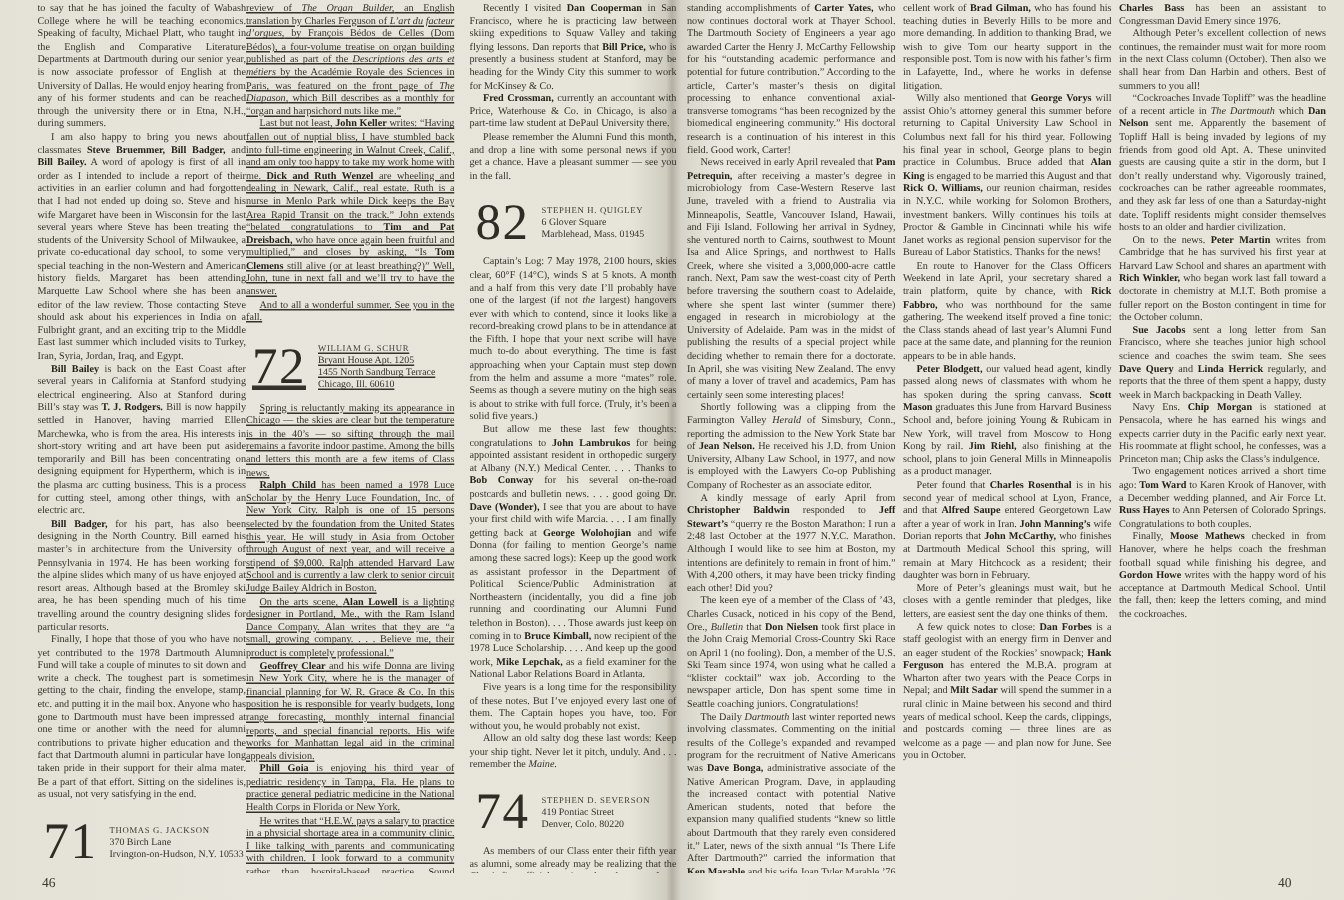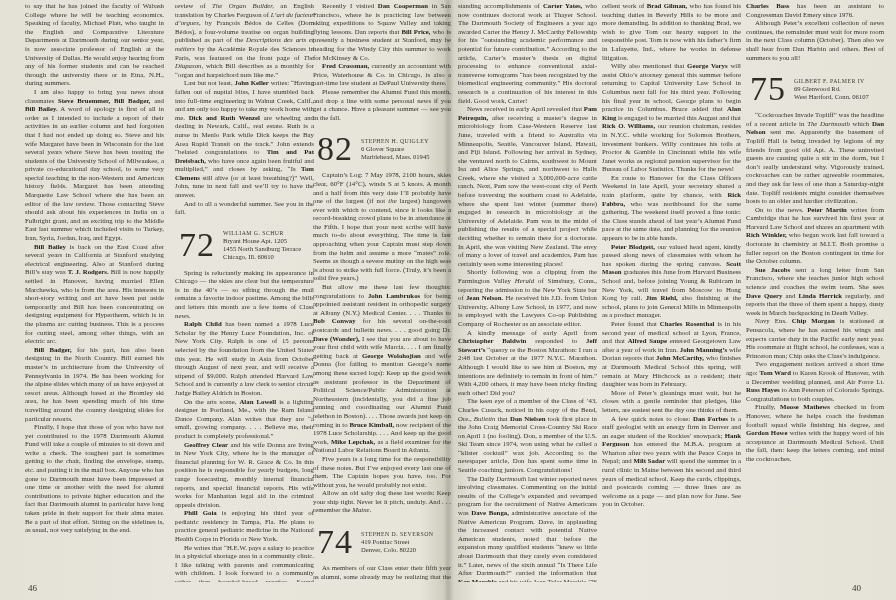--- a/index.html
+++ b/index.html
@@ -6,21 +6,21 @@
   #spread{position:relative;width:896px;height:600px;overflow:hidden;
     font-family:"Liberation Serif","DejaVu Serif",serif;color:#34322b;
     background:linear-gradient(90deg,#e4e1d7 0px,#e8e5dc 180px,#e7e4da 420px,#cfccc0 444px,#b4b0a3 448px,#d6d3c8 454px,#ebe8df 480px,#e9e6dd 700px,#e5e2d8 896px);}
   .page{position:absolute;top:0;height:600px;}
   #pageL{left:0;width:447px;}
   #pageR{left:449px;width:447px;}
   .col{position:absolute;top:2px;height:580px;overflow:hidden;
     font-size:6.8px;line-height:8.6px;text-align:justify;}
   
   #colL1{left:25px;width:139px;}
-  #colL2{left:175px;width:139px;}
+  #colL2{left:164px;width:139px;text-decoration:underline;}
   #colL3{left:313px;width:138px;}
   #colR1{left:458px;width:139px;}
   #colR2{left:602px;width:139px;}
   #colR3{left:746px;width:138px;}
   .col p{margin:0;text-indent:9px;}
   .col p.noind{text-indent:0;}
   .seg-b{font-weight:bold;color:#232119;}
   .seg-i{font-style:italic;}
   .class-h{display:flex;align-items:center;gap:8px;margin:12px 0 7px 4px;}
   .class-num{font-size:34px;line-height:30px;font-weight:400;color:#2e2c25;letter-spacing:1px;flex:0 0 auto;}
@@ -37,20 +37,28 @@
 <div id="spread">
   <div id="pageL" class="page"></div>
   <div id="pageR" class="page"></div>
 
   <div id="colL1" class="col">
       <p class="noind"><span>to say that he has joined the faculty of Wabash College where he will be teaching economics. Speaking of faculty, Michael Platt, who taught in the English and Comparative Literature Departments at Dartmouth during our senior year, is now associate professor of English at the University of Dallas. He would enjoy hearing from any of his former students and can be reached through the university there or in Etna, N.H., during summers.</span></p>
       <p><span>I am also happy to bring you news about classmates </span><span class="seg-b">Steve Bruemmer, Bill Badger,</span><span> and </span><span class="seg-b">Bill Bailey.</span><span> A word of apology is first of all in order as I intended to include a report of their activities in an earlier column and had forgotten that I had not ended up doing so. Steve and his wife Margaret have been in Wisconsin for the last several years where Steve has been treating the students of the University School of Milwaukee, a private co-educational day school, to some very special teaching in the non-Western and American history fields. Margaret has been attending Marquette Law School where she has been an editor of the law review. Those contacting Steve should ask about his experiences in India on a Fulbright grant, and an exciting trip to the Middle East last summer which included visits to Turkey, Iran, Syria, Jordan, Iraq, and Egypt.</span></p>
       <p><span class="seg-b">Bill Bailey</span><span> is back on the East Coast after several years in California at Stanford studying electrical engineering. Also at Stanford during Bill’s stay was </span><span class="seg-b">T. J. Rodgers.</span><span> Bill is now happily settled in Hanover, having married Ellen Marchewka, who is from the area. His interests in short-story writing and art have been put aside temporarily and Bill has been concentrating on designing equipment for Hypertherm, which is in the plasma arc cutting business. This is a process for cutting steel, among other things, with an electric arc.</span></p>
       <p><span class="seg-b">Bill Badger,</span><span> for his part, has also been designing in the North Country. Bill earned his master’s in architecture from the University of Pennsylvania in 1974. He has been working for the alpine slides which many of us have enjoyed at resort areas. Although based at the Bromley ski area, he has been spending much of his time travelling around the country designing slides for particular resorts.</span></p>
       <p><span>Finally, I hope that those of you who have not yet contributed to the 1978 Dartmouth Alumni Fund will take a couple of minutes to sit down and write a check. The toughest part is sometimes getting to the chair, finding the envelope, stamp, etc. and putting it in the mail box. Anyone who has gone to Dartmouth must have been impressed at one time or another with the need for alumni contributions to private higher education and the fact that Dartmouth alumni in particular have long taken pride in their support for their alma mater. Be a part of that effort. Sitting on the sidelines is, as usual, not very satisfying in the end.</span></p>
+      <div class="class-h">
+        <div class="class-num">71</div>
+        <div class="class-addr">
+          <div class="sec-name">THOMAS G. JACKSON</div>
+          <div class="addr-line">370 Birch Lane</div>
+          <div class="addr-line">Irvington-on-Hudson, N.Y. 10533</div>
+        </div>
+      </div>
     </div>
   <div id="colL2" class="col">
       <p class="noind"><span>review of </span><span class="seg-i">The Organ Builder,</span><span> an English translation by Charles Ferguson of </span><span class="seg-i">L’art du facteur d’orgues,</span><span> by François Bédos de Celles (Dom Bédos), a four-volume treatise on organ building published as part of the </span><span class="seg-i">Descriptions des arts et métiers</span><span> by the Académie Royale des Sciences in Paris, was featured on the front page of </span><span class="seg-i">The Diapason,</span><span> which Bill describes as a monthly for “organ and harpsichord nuts like me.”</span></p>
       <p><span>Last but not least, </span><span class="seg-b">John Keller</span><span> writes: “Having fallen out of nuptial bliss, I have stumbled back into full-time engineering in Walnut Creek, Calif., and am only too happy to take my work home with me. </span><span class="seg-b">Dick and Ruth Wenzel</span><span> are wheeling and dealing in Newark, Calif., real estate. Ruth is a nurse in Menlo Park while Dick keeps the Bay Area Rapid Transit on the track.” John extends “belated congratulations to </span><span class="seg-b">Tim and Pat Dreisbach,</span><span> who have once again been fruitful and multiplied,” and closes by asking, “Is </span><span class="seg-b">Tom Clemens</span><span> still alive (or at least breathing?)” Well, John, tune in next fall and we’ll try to have the answer.</span></p>
       <p><span>And to all a wonderful summer. See you in the fall.</span></p>
       <div class="class-h">
         <div class="class-num">72</div>
         <div class="class-addr">
           <div class="sec-name">WILLIAM G. SCHUR</div>
           <div class="addr-line">Bryant House Apt. 1205</div>
@@ -104,28 +112,20 @@
       <p><span>Willy also mentioned that </span><span class="seg-b">George Vorys</span><span> will assist Ohio’s attorney general this summer before returning to Capital University Law School in Columbus next fall for his third year. Following his final year in school, George plans to begin practice in Columbus. Bruce added that </span><span class="seg-b">Alan King</span><span> is engaged to be married this August and that </span><span class="seg-b">Rick O. Williams,</span><span> our reunion chairman, resides in N.Y.C. while working for Solomon Brothers, investment bankers. Willy continues his toils at Proctor &amp; Gamble in Cincinnati while his wife Janet works as regional pension supervisor for the Bureau of Labor Statistics. Thanks for the news!</span></p>
       <p><span>En route to Hanover for the Class Officers Weekend in late April, your secretary shared a train platform, quite by chance, with </span><span class="seg-b">Rick Fabbro,</span><span> who was northbound for the same gathering. The weekend itself proved a fine tonic: the Class stands ahead of last year’s Alumni Fund pace at the same date, and planning for the reunion appears to be in able hands.</span></p>
       <p><span class="seg-b">Peter Blodgett,</span><span> our valued head agent, kindly passed along news of classmates with whom he has spoken during the spring canvass. </span><span class="seg-b">Scott Mason</span><span> graduates this June from Harvard Business School and, before joining Young &amp; Rubicam in New York, will travel from Moscow to Hong Kong by rail. </span><span class="seg-b">Jim Riehl,</span><span> also finishing at the school, plans to join General Mills in Minneapolis as a product manager.</span></p>
       <p><span>Peter found that </span><span class="seg-b">Charles Rosenthal</span><span> is in his second year of medical school at Lyon, France, and that </span><span class="seg-b">Alfred Saupe</span><span> entered Georgetown Law after a year of work in Iran. </span><span class="seg-b">John Manning’s</span><span> wife Dorian reports that </span><span class="seg-b">John McCarthy,</span><span> who finishes at Dartmouth Medical School this spring, will remain at Mary Hitchcock as a resident; their daughter was born in February.</span></p>
       <p><span>More of Peter’s gleanings must wait, but he closes with a gentle reminder that pledges, like letters, are easiest sent the day one thinks of them.</span></p>
       <p><span>A few quick notes to close: </span><span class="seg-b">Dan Forbes</span><span> is a staff geologist with an energy firm in Denver and an eager student of the Rockies’ snowpack; </span><span class="seg-b">Hank Ferguson</span><span> has entered the M.B.A. program at Wharton after two years with the Peace Corps in Nepal; and </span><span class="seg-b">Milt Sadar</span><span> will spend the summer in a rural clinic in Maine between his second and third years of medical school. Keep the cards, clippings, and postcards coming — three lines are as welcome as a page — and plan now for June. See you in October.</span></p>
     </div>
   <div id="colR3" class="col">
       <p class="noind"><span class="seg-b">Charles Bass</span><span> has been an assistant to Congressman David Emery since 1976.</span></p>
       <p><span>Although Peter’s excellent collection of news continues, the remainder must wait for more room in the next Class column (October). Then also we shall hear from Dan Harbin and others. Best of summers to you all!</span></p>
-      <div class="class-h">
-        <div class="class-num">75</div>
-        <div class="class-addr">
-          <div class="sec-name">GILBERT F. PALMER IV</div>
-          <div class="addr-line">69 Glenwood Rd.</div>
-          <div class="addr-line">West Hartford, Conn. 06107</div>
-        </div>
-      </div>
       <p><span>“Cockroaches Invade Topliff” was the headline of a recent article in </span><span class="seg-i">The Dartmouth</span><span> which </span><span class="seg-b">Dan Nelson</span><span> sent me. Apparently the basement of Topliff Hall is being invaded by legions of my friends from good old Apt. A. These uninvited guests are causing quite a stir in the dorm, but I don’t really understand why. Vigorously trained, cockroaches can be rather agreeable roommates, and they ask far less of one than a Saturday-night date. Topliff residents might consider themselves hosts to an older and hardier civilization.</span></p>
       <p><span>On to the news. </span><span class="seg-b">Peter Martin</span><span> writes from Cambridge that he has survived his first year at Harvard Law School and shares an apartment with </span><span class="seg-b">Rich Winkler,</span><span> who began work last fall toward a doctorate in chemistry at M.I.T. Both promise a fuller report on the Boston contingent in time for the October column.</span></p>
       <p><span class="seg-b">Sue Jacobs</span><span> sent a long letter from San Francisco, where she teaches junior high school science and coaches the swim team. She sees </span><span class="seg-b">Dave Query</span><span> and </span><span class="seg-b">Linda Herrick</span><span> regularly, and reports that the three of them spent a happy, dusty week in March backpacking in Death Valley.</span></p>
       <p><span>Navy Ens. </span><span class="seg-b">Chip Morgan</span><span> is stationed at Pensacola, where he has earned his wings and expects carrier duty in the Pacific early next year. His roommate at flight school, he confesses, was a Princeton man; Chip asks the Class’s indulgence.</span></p>
       <p><span>Two engagement notices arrived a short time ago: </span><span class="seg-b">Tom Ward</span><span> to Karen Krook of Hanover, with a December wedding planned, and Air Force Lt. </span><span class="seg-b">Russ Hayes</span><span> to Ann Petersen of Colorado Springs. Congratulations to both couples.</span></p>
       <p><span>Finally, </span><span class="seg-b">Moose Mathews</span><span> checked in from Hanover, where he helps coach the freshman football squad while finishing his degree, and </span><span class="seg-b">Gordon Howe</span><span> writes with the happy word of his acceptance at Dartmouth Medical School. Until the fall, then: keep the letters coming, and mind the cockroaches.</span></p>
     </div>
 
   <div id="folioL" class="folio">46</div>
   <div id="folioR" class="folio">40</div>

